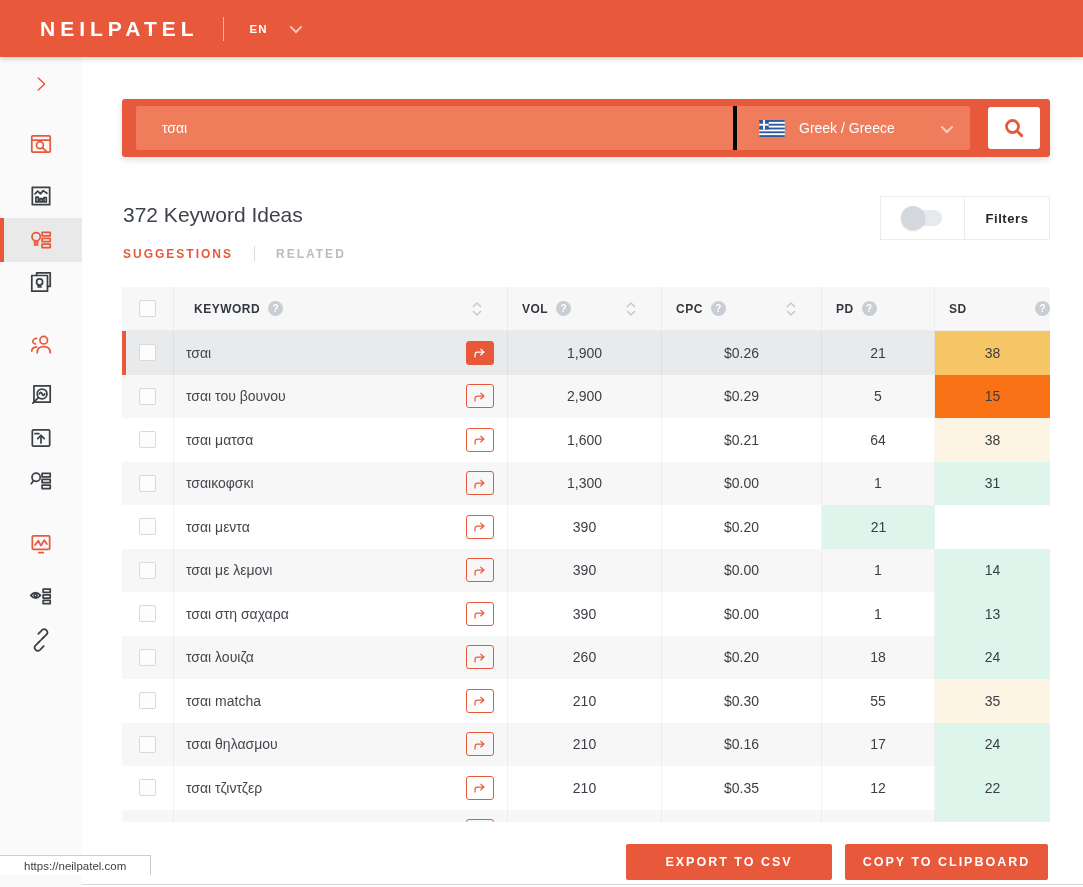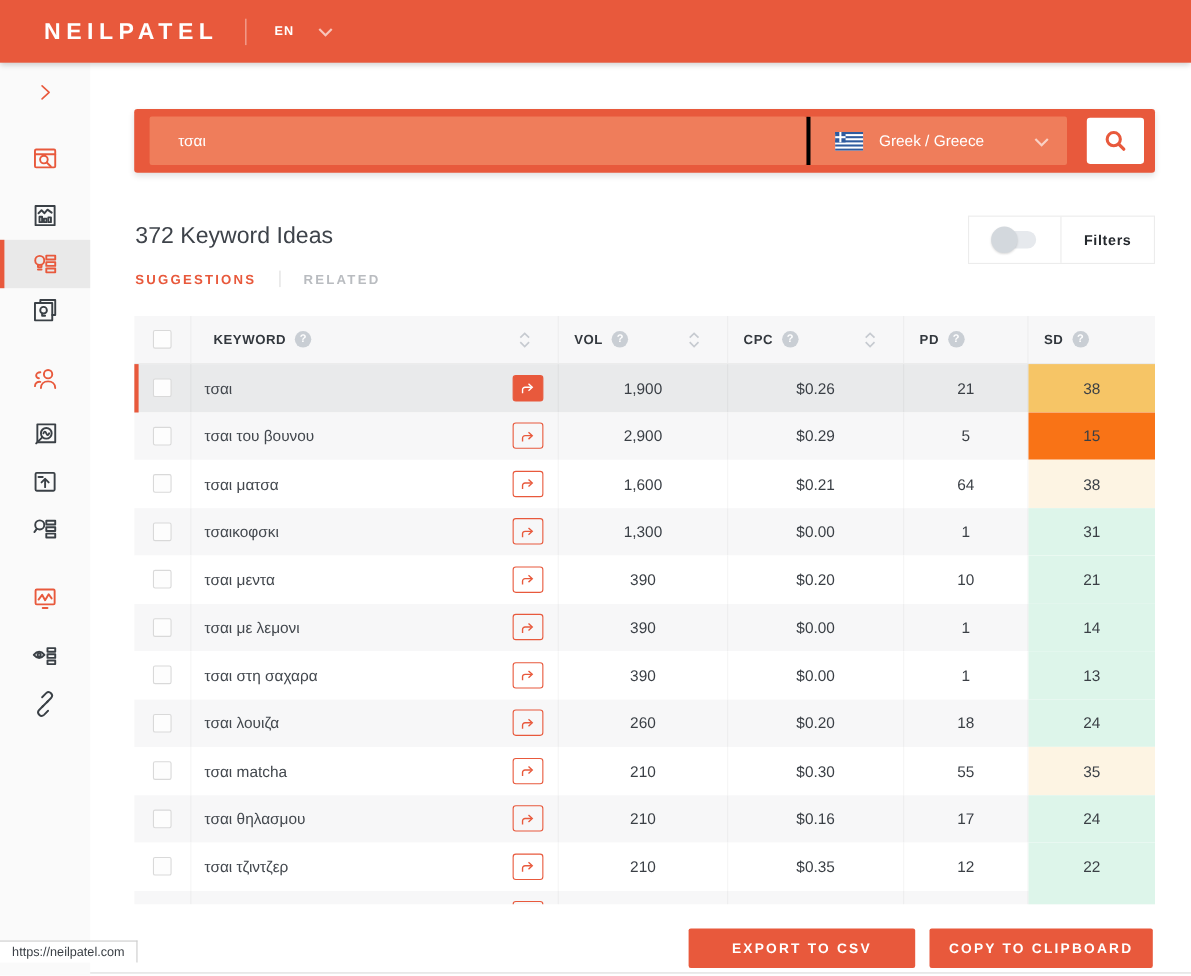--- a/index.html
+++ b/index.html
@@ -64,21 +64,21 @@
   
   .table { position:absolute; left:40px; top:230px; width:928px; height:535px; overflow:hidden; }
   .trow { display:grid; grid-template-columns:52px 334px 154px 160px 113px 115px; position:relative; }
   .thead { height:44px; background:#f7f7f8; border-bottom:1px solid #ececec; }
   .tbody-row { height:43.5px; }
   .tbody-row:nth-child(odd) { background:#f7f7f8; }
   .tbody-row:nth-child(even) { background:#fff; }
   .tbody-row.selected { background:#e9eaeb; }
   .tbody-row.selected::before { content:""; position:absolute; left:0; top:0; bottom:0; width:4px; background:#e8593c; z-index:2; }
   .cell { display:flex; align-items:center; border-right:1px solid rgba(0,0,0,.045); min-width:0; }
-  .cell:last-child { border-right:none; }
+  .cell:last-child { border-right:none;justify-content:space-between; }
   .cell.center { justify-content:center; }
   .head-label { font-size:12px; font-weight:bold; color:#33383e; letter-spacing:.5px; }
   .hpad { padding-left:14px; }
   .kpad { padding-left:20px; }
   .help { display:inline-block; width:15px; height:15px; border-radius:50%; background:#c9ced4;
     color:#fff; font-size:10px; font-weight:bold; text-align:center; line-height:15px; margin-left:8px; }
   .sort { margin-left:auto; margin-right:24px; cursor:pointer; }
   .checkbox { width:17px; height:17px; border:1px solid #d9d9d9; border-radius:2px; background:#fdfdfd; cursor:pointer; }
   .kw-text { font-size:14px; color:#43484e; padding-left:12px; cursor:pointer; }
   .arrow-btn { margin-left:auto; margin-right:13px; width:28px; height:24px; border-radius:3px;
@@ -88,21 +88,21 @@
   .num { font-size:14px; color:#3a3f45; }
 
   
   .action-btn { position:absolute; height:36px; background:#e8593c; border:none; border-radius:2px;
     color:#ffffff; font-size:12.5px; font-weight:bold; letter-spacing:2px; cursor:pointer;
     font-family:"Liberation Sans", sans-serif; }
   .btn-export { left:544px; top:787px; width:206px; }
   .btn-copy { left:763px; top:787px; width:203px; }
 
   .status-tooltip { position:absolute; left:0; top:855px; height:20px; background:#fff;
-    border:1px solid #cccccc; border-left:none; border-bottom:none; padding:0 11px;
+    border:1px solid #cccccc; border-left:none; border-bottom:none; padding:0 24px;
     display:flex; align-items:center; font-size:11.5px; color:#3a3f45; z-index:40; }
   .bottom-line { position:absolute; left:0; top:884px; width:1083px; height:1px; background:#d9d9d9; }
 </style>
 </head>
 <body>
 
 <div class="page">
 
   <div class="topbar">
     <div class="logo">NEILPATEL</div>
@@ -433,23 +433,20 @@
                 <polyline points="10.5,4 14.3,7.5 10.5,11" fill="none" stroke="#e8593c" stroke-width="1.4"></polyline>
               </svg>
             </button>
           </div>
           <div class="cell center">
             <span class="num">390</span>
           </div>
           <div class="cell center">
             <span class="num">$0.20</span>
           </div>
-          <div class="cell center">
-            <span class="num">10</span>
-          </div>
           <div class="cell center" style="background:#ddf5ea">
             <span class="num">21</span>
           </div>
         </div>
         <div class="trow tbody-row">
           <div class="cell center">
             <span class="checkbox"></span>
           </div>
           <div class="cell">
             <span class="kw-text">τσαι με λεμονι</span>

